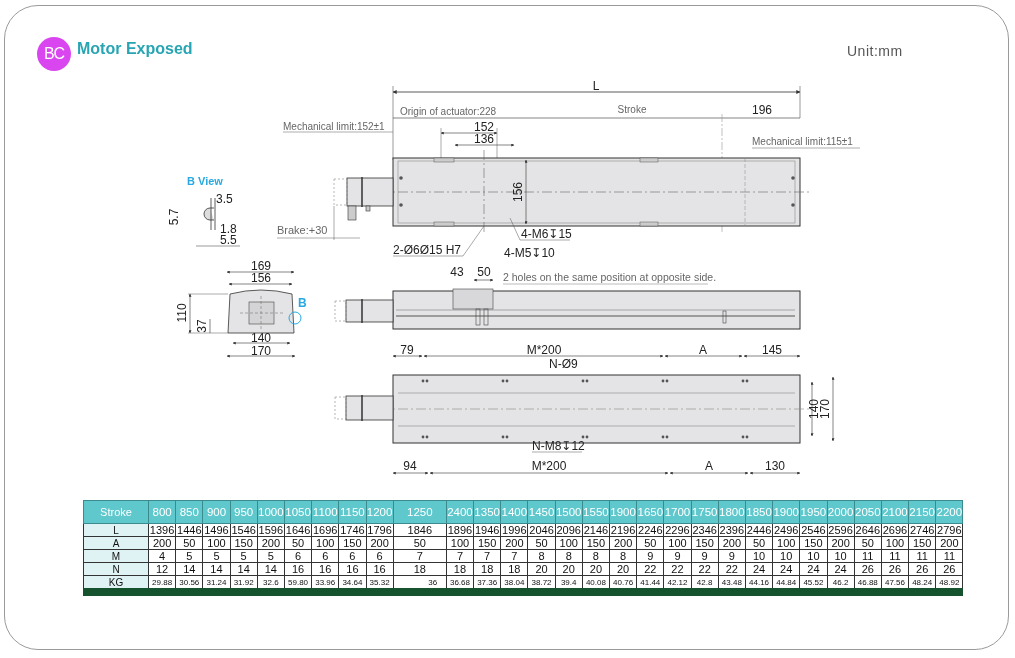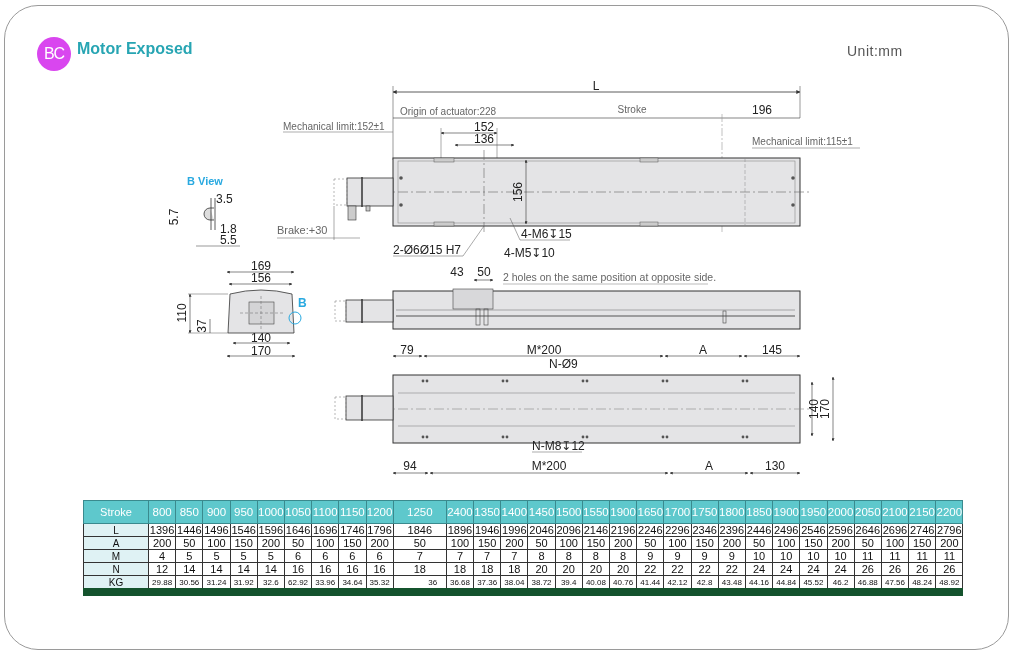--- a/index.html
+++ b/index.html
@@ -371,21 +371,21 @@
         <td style="width: 26.2px;">26</td>
         <td style="width: 26.2px;">26</td>
       </tr>
     <tr class="lastrow" id="row-KG">
         <td class="rowhdr">KG</td>
         <td class="kg" style="width: 26.2px;">29.88</td>
         <td class="kg" style="width: 26.2px;">30.56</td>
         <td class="kg" style="width: 26.2px;">31.24</td>
         <td class="kg" style="width: 26.2px;">31.92</td>
         <td class="kg" style="width: 26.2px;">32.6</td>
-        <td class="kg" style="width: 26.2px;">62.92</td>
+        <td class="kg" style="width: 26.2px;">59.80</td>
         <td class="kg" style="width: 26.2px;">33.96</td>
         <td class="kg" style="width: 26.2px;">34.64</td>
         <td class="kg" style="width: 26.2px;">35.32</td>
         <td class="kg" style="width: 26.2px; padding-left: 26px;">36</td>
         <td class="kg" style="width: 26.2px;">36.68</td>
         <td class="kg" style="width: 26.2px;">37.36</td>
         <td class="kg" style="width: 26.2px;">38.04</td>
         <td class="kg" style="width: 26.2px;">38.72</td>
         <td class="kg" style="width: 26.2px;">39.4</td>
         <td class="kg" style="width: 26.2px;">40.08</td>

